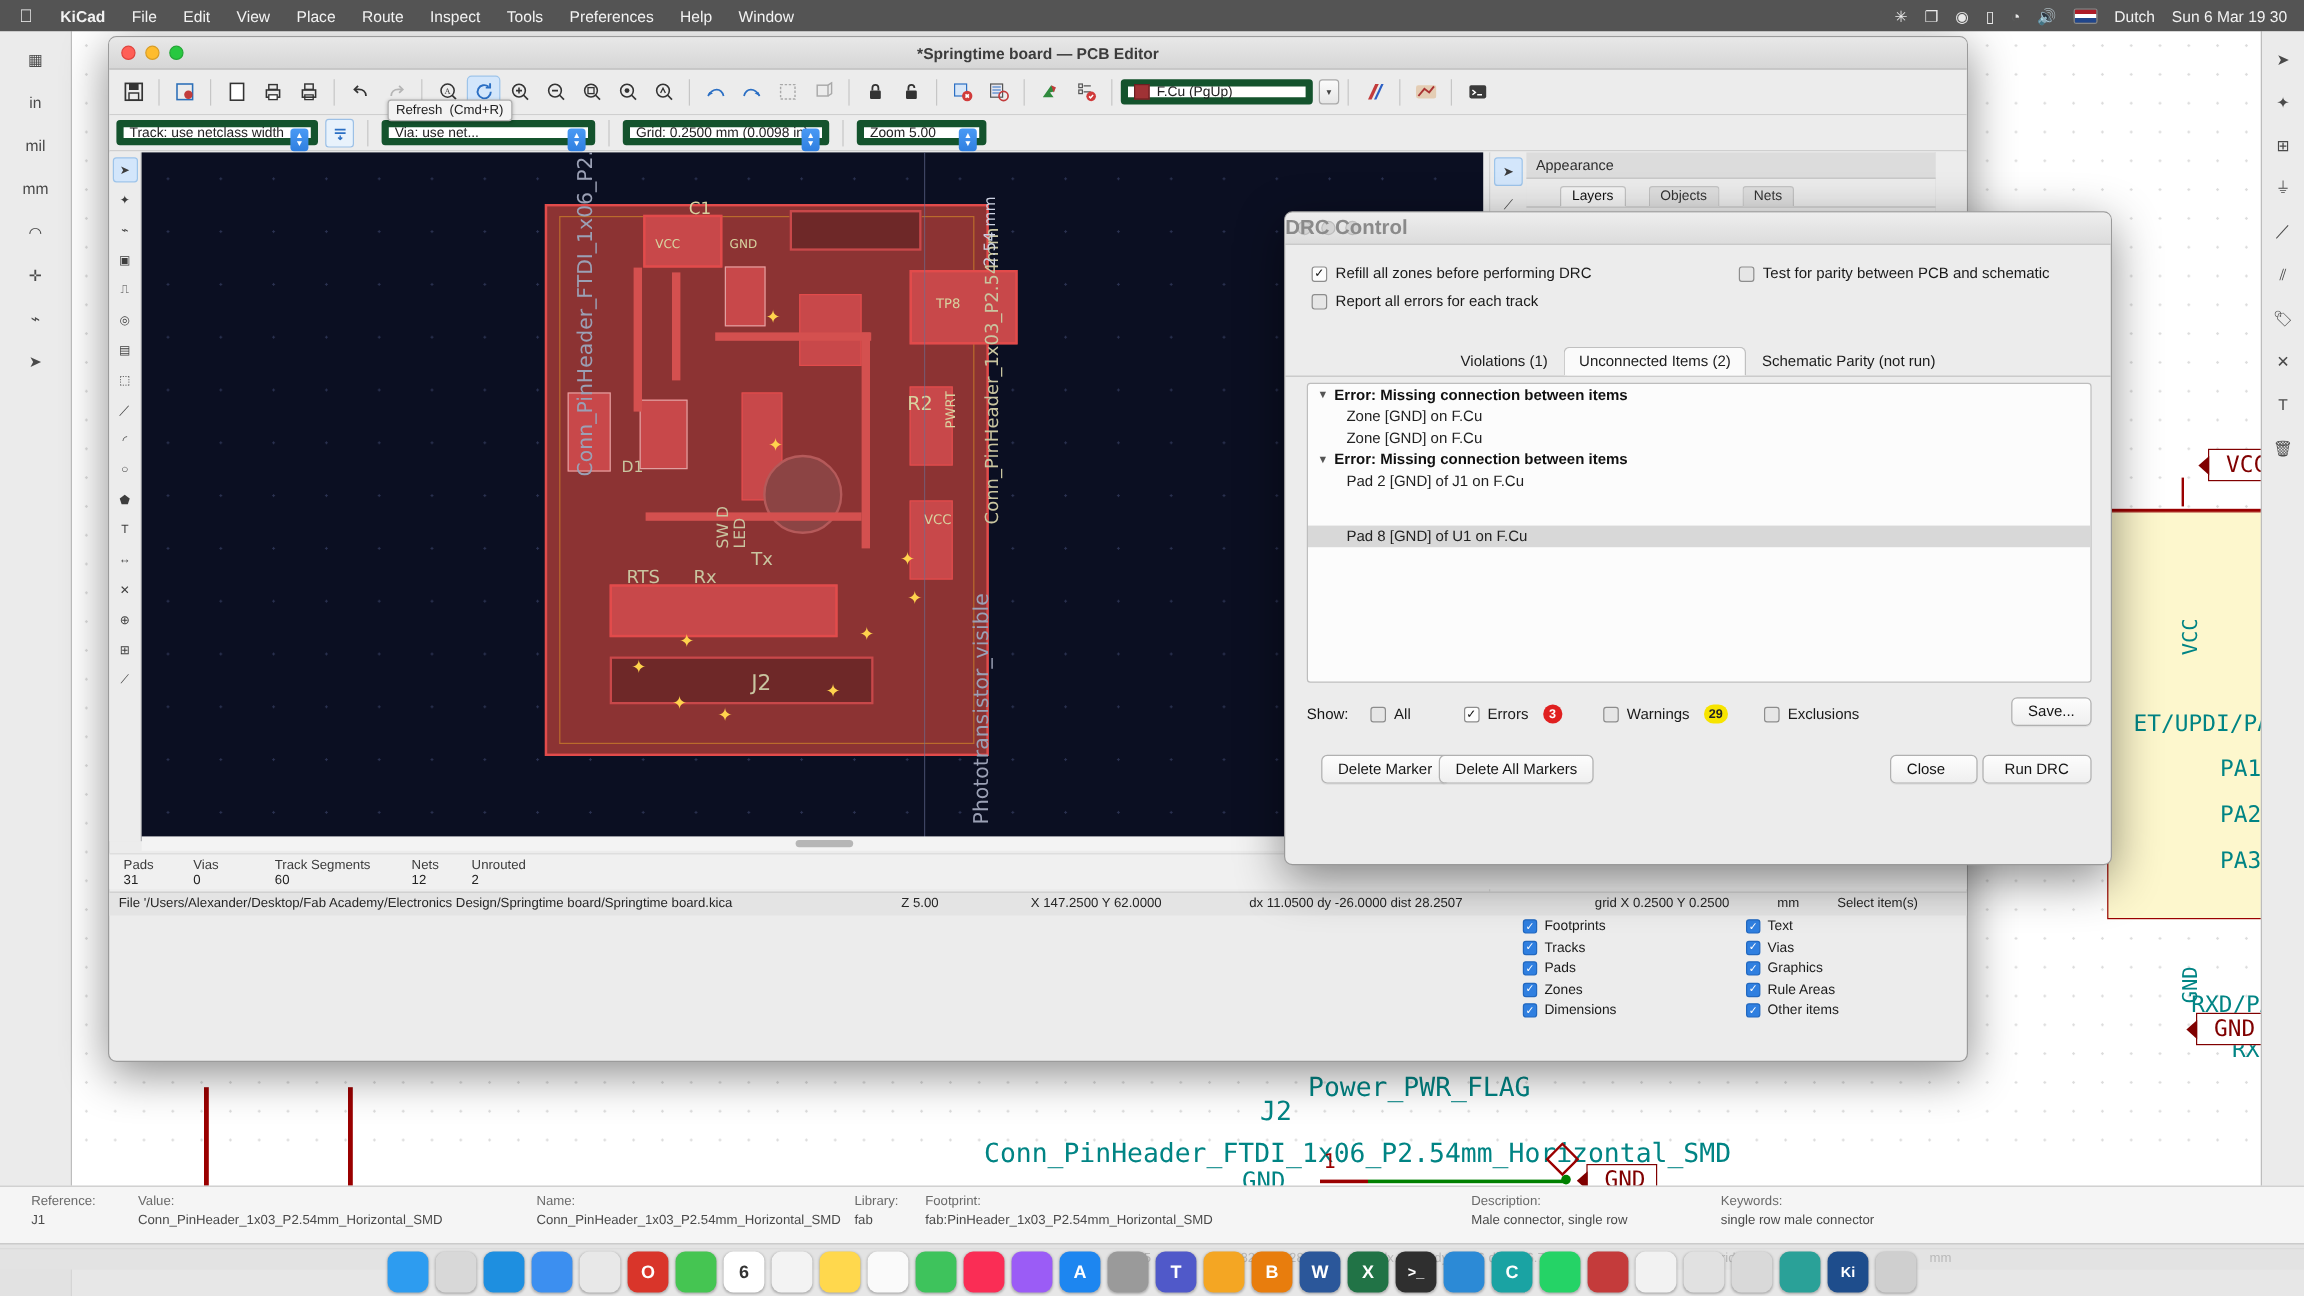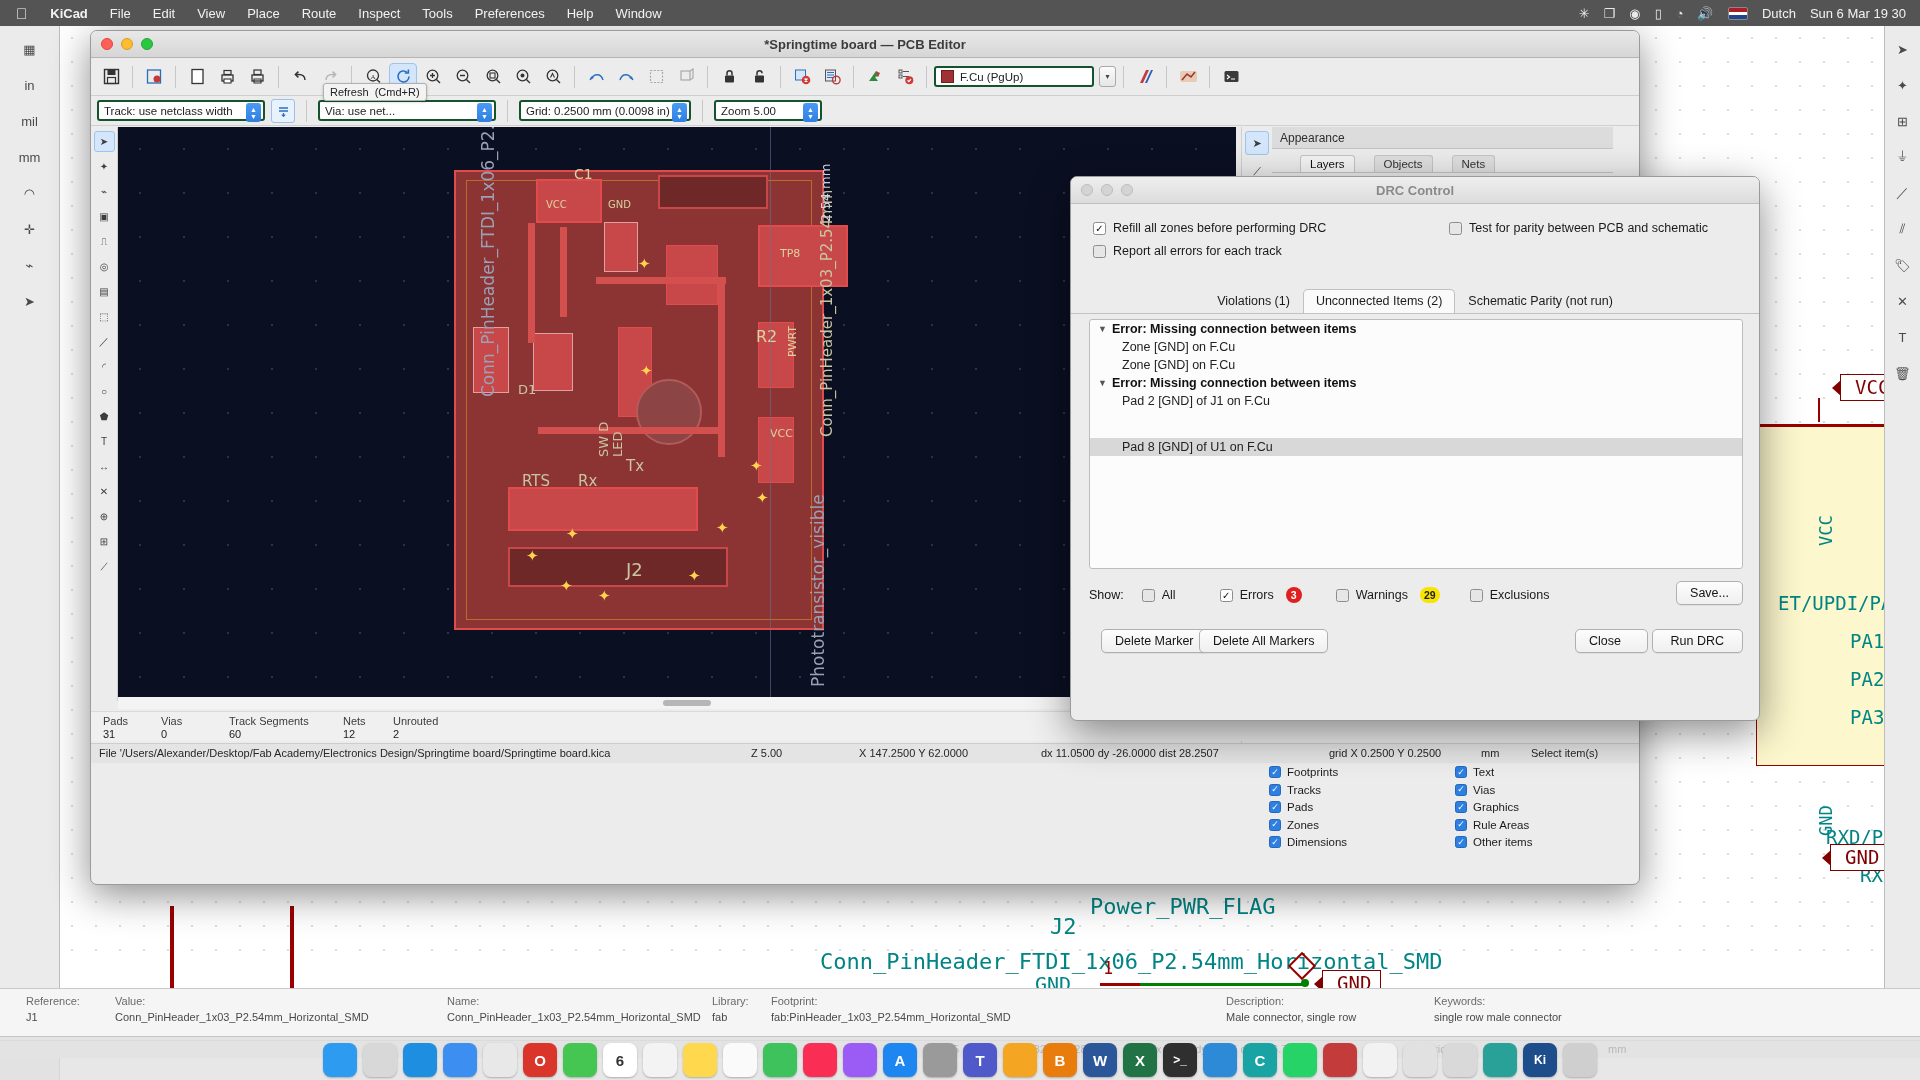--- a/index.html
+++ b/index.html
@@ -140,21 +140,21 @@
     border-radius:4px; font-size:15px; color:#3a3a3a; position:relative;
   }
   .tb-btn.active{ background:#d3e6fb; border:1px solid #9dc4ea;}
   .tb-sep{ width:1px; height:22px; background:#c6c6c6; margin:0 5px; }
 
   #pcb-toolbar2{
     height:30px; background:#ececec; border-bottom:1px solid #cfcfcf;
     display:flex; align-items:center; padding:0 6px; gap:6px; position:relative;
   }
   .combo{
-    height:21px; background:#fff; border:2px solid #14532d; border-radius:3px;
+    height:21px; background:#fff; border:6px solid #14532d; border-radius:3px;
     display:flex; align-items:center; padding:0 5px; font-size:11.5px; color:#222;
     position:relative;
   }
   .stepper{
     width:15px; height:19px; border-radius:3px;
     background:linear-gradient(to bottom,#4a9af5,#2f7fe0);
     display:flex; flex-direction:column; align-items:center; justify-content:center;
     color:#fff; font-size:7px; line-height:7px; margin-left:4px;
   }
   .chev-btn{
@@ -252,22 +252,22 @@
     background:#ececec; border:1px solid #9a9a9a; border-radius:7px;
     box-shadow:0 12px 40px rgba(0,0,0,.45); z-index:200; overflow:hidden;
   }
   #drc-title{
     height:27px; background:linear-gradient(to bottom,#eeeeee,#dcdcdc);
     border-bottom:1px solid #c0c0c0; position:relative; display:flex; align-items:center;
   }
   #drc-title .traffic{ padding-left:10px; }
   #drc-title .tl{ background:#d4d4d4; border:1px solid #bcbcbc; }
   #drc-title .t{
-    position:absolute; left:0; right:0; text-align:center;
-    font-size:13px; font-weight:bold; color:#8a8a8a;
+    position:absolute; left:0; right:0; text-align:left;
+    font-size:17px; font-weight:bold; color:#8a8a8a;
   }
   .drc-check{ display:flex; align-items:center; gap:7px; font-size:12.5px; color:#1a1a1a;}
   .sqck{
     width:13px;height:13px;border:1px solid #8d8d8d; border-radius:2.5px; background:#fdfdfd;
     display:flex;align-items:center;justify-content:center; font-size:10px; color:#111;
   }
   .sqck.empty{ background:#e6e6e6; }
   #drc-tabs{
     position:absolute; left:0; top:112px; width:100%;
     display:flex; justify-content:center; gap:0px; align-items:flex-end;

